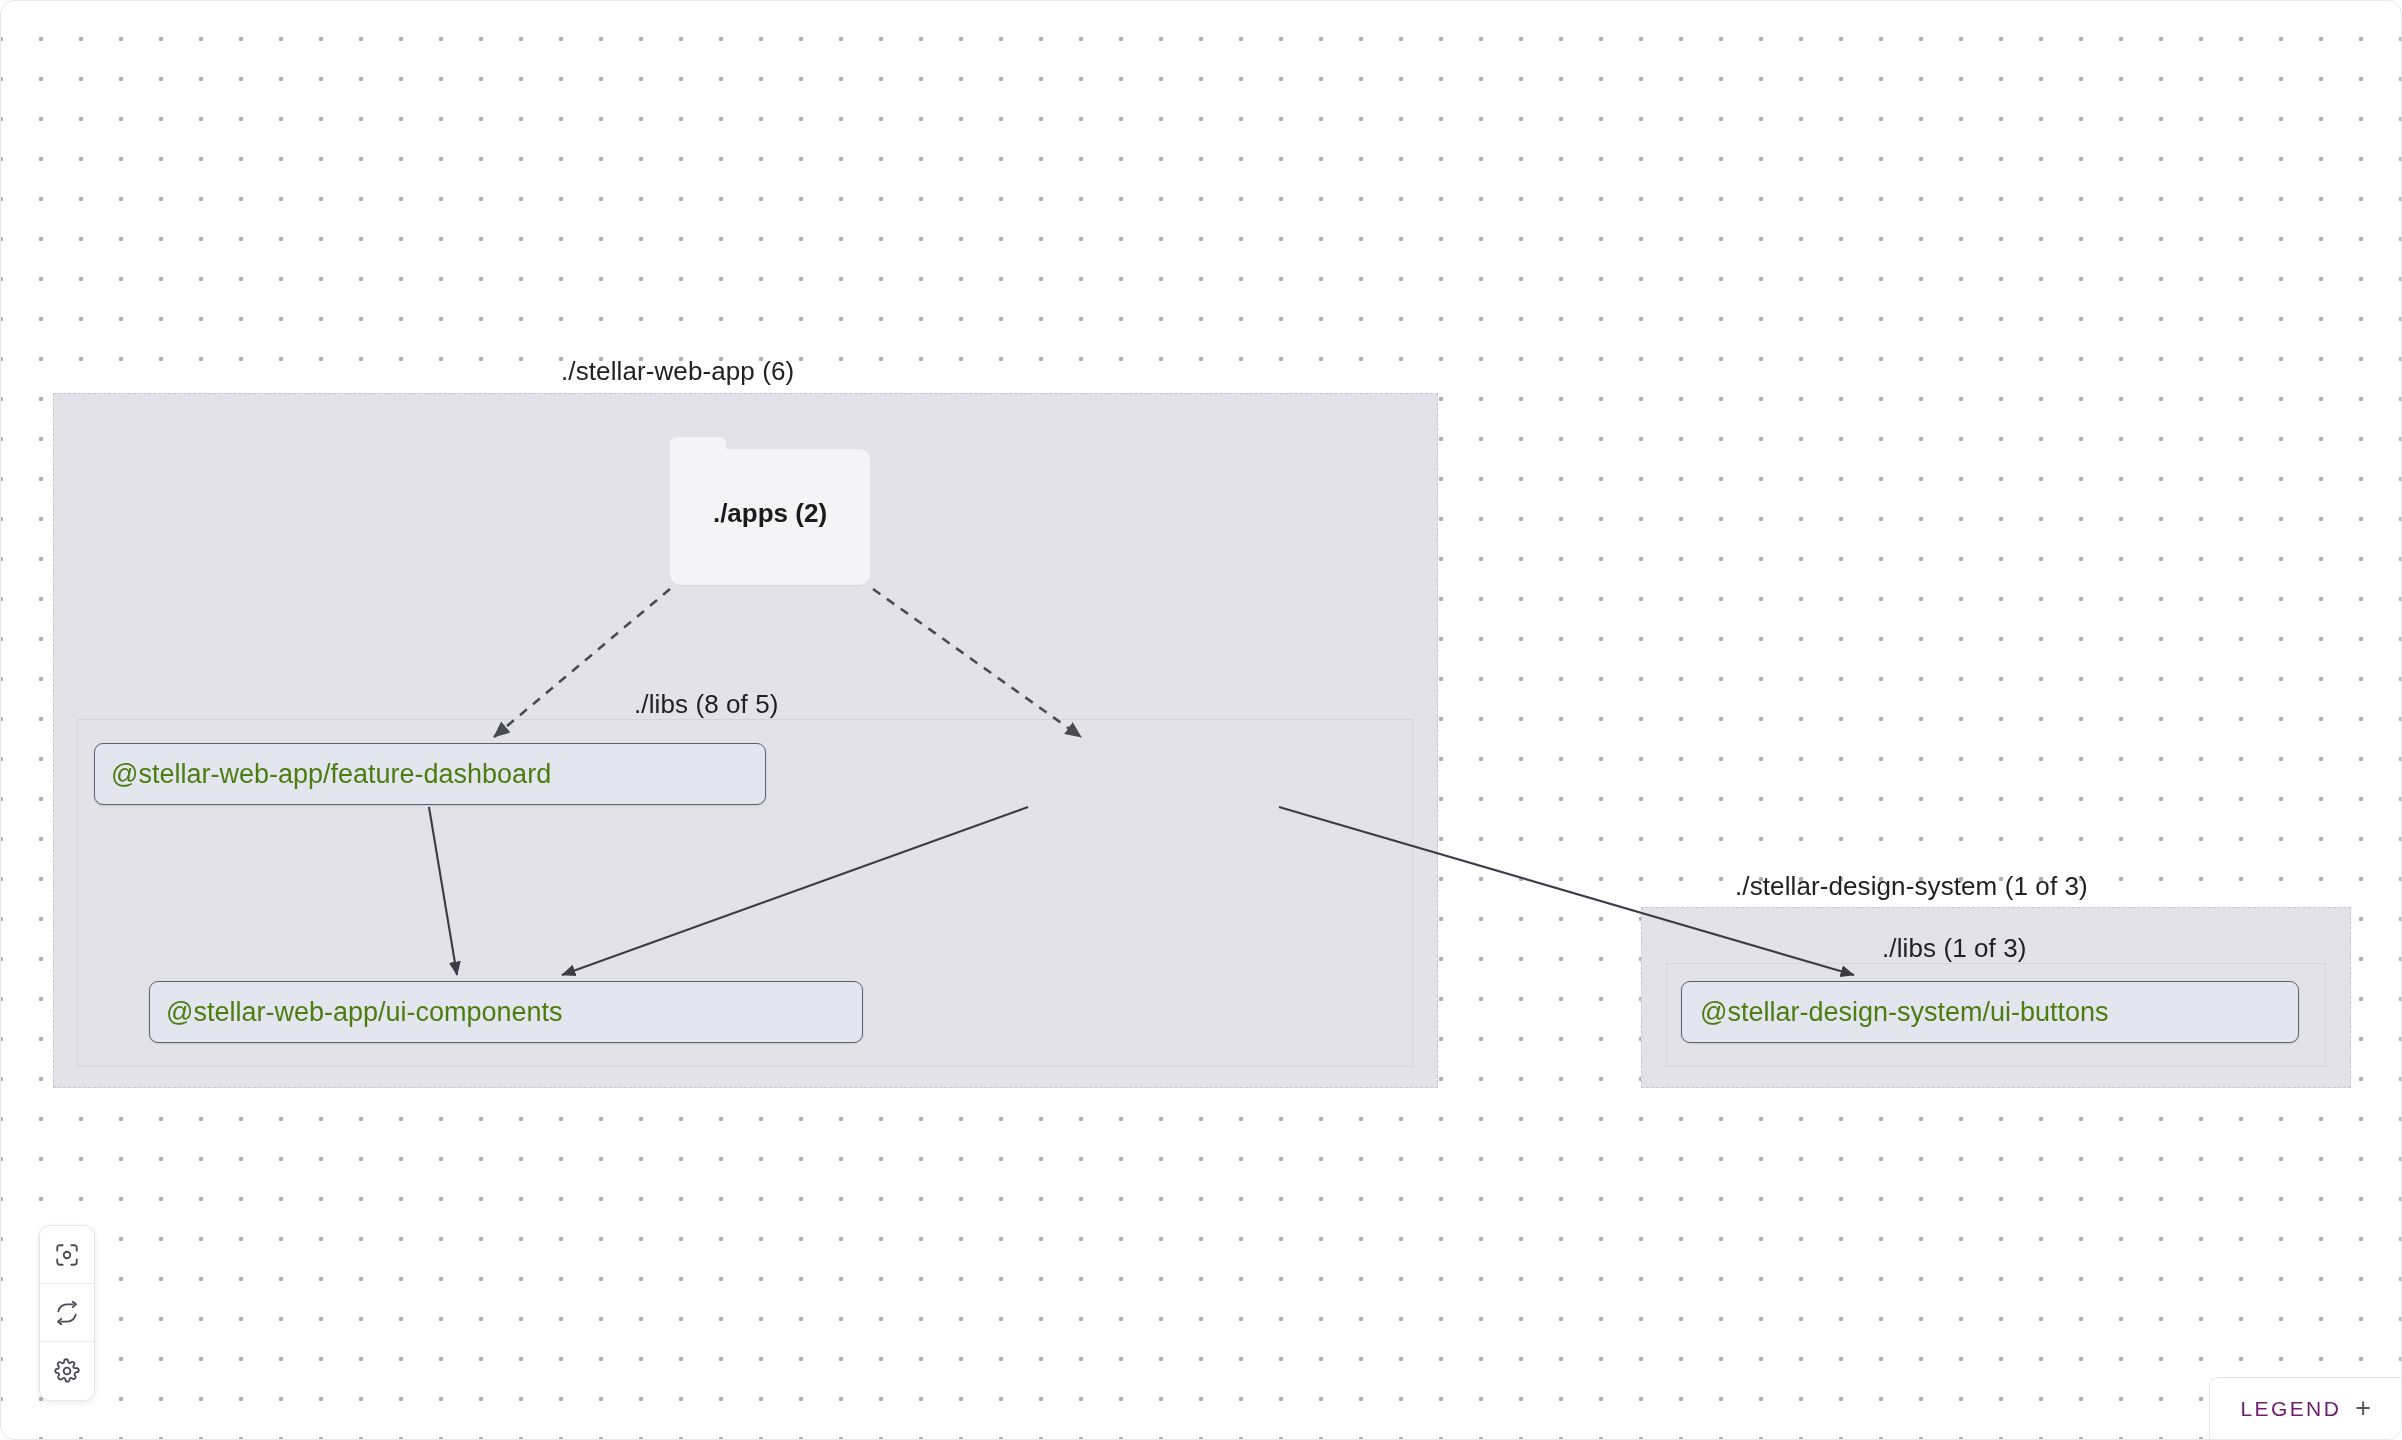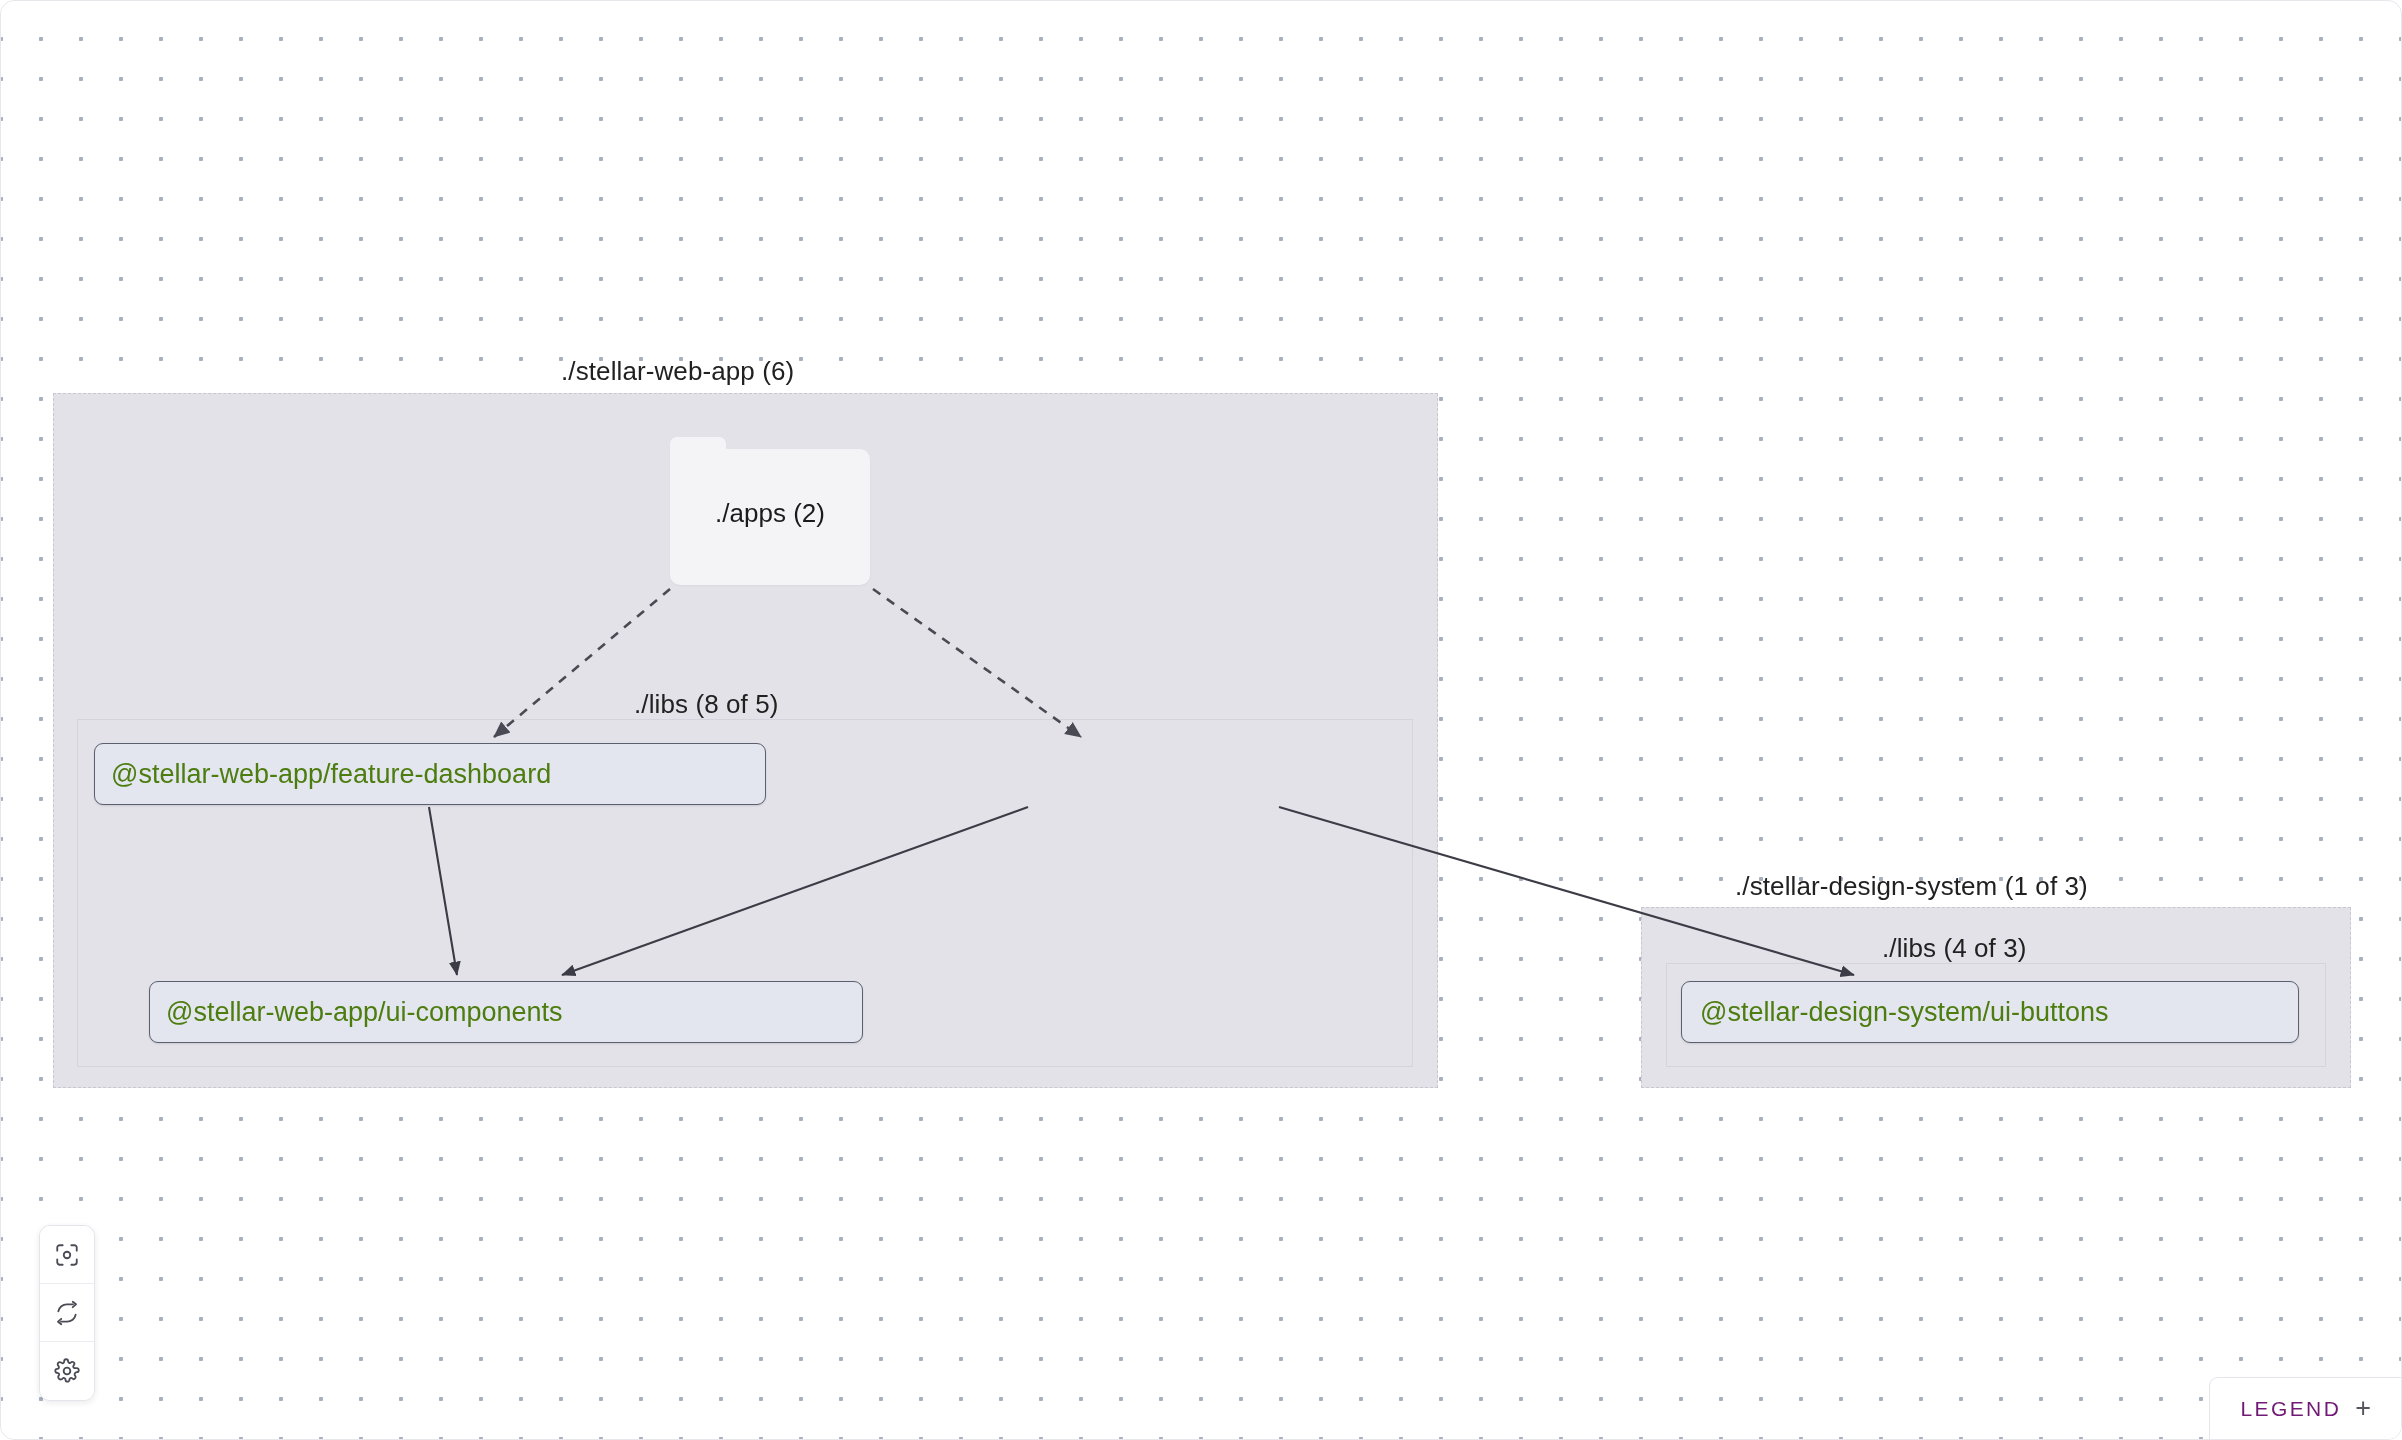--- a/index.html
+++ b/index.html
@@ -73,20 +73,21 @@
   .folder-node .folder-body {
     position: absolute;
     left: 0; top: 12px;
     width: 100%; height: calc(100% - 12px);
     background: #f4f4f7;
     border-radius: 2px 10px 10px 10px;
     display: flex;
     align-items: center;
     justify-content: center;
     box-shadow: 0 1px 2px rgba(40,40,60,0.05);
+    font-weight: bold;
   }
   .folder-node .folder-label {
     font-size: 26px;
     color: #1b1b1b;
     white-space: nowrap;
     margin-top: -8px;
   }
 
   
   .proj-node {
@@ -174,21 +175,21 @@
   <div class="group-box" style="left:52px; top:392px; width:1385px; height:695px;"></div>
   <div class="group-label" style="left:560px; top:357px;">./stellar-web-app (6)</div>
 
   <div class="group-box inner" style="left:76px; top:718px; width:1336px; height:348px;"></div>
   <div class="group-label" style="left:633px; top:690px;">./libs (8 of 5)</div>
 
   <div class="group-box" style="left:1640px; top:906px; width:710px; height:181px;"></div>
   <div class="group-label" style="left:1734px; top:872px;">./stellar-design-system (1 of 3)</div>
 
   <div class="group-box inner" style="left:1665px; top:962px; width:660px; height:104px;"></div>
-  <div class="group-label" style="left:1881px; top:934px;">./libs (4 of 3)</div>
+  <div class="group-label" style="left:1881px; top:934px;">./libs (1 of 3)</div>
 
   <div class="folder-node" style="left:669px; top:436px; width:200px; height:148px;">
     <div class="folder-tab"></div>
     <div class="folder-body">
       <span class="folder-label">./apps (2)</span>
     </div>
   </div>
 
   <svg id="edge-layer" viewBox="0 0 2402 1440" xmlns="http://www.w3.org/2000/svg">
     <defs>

